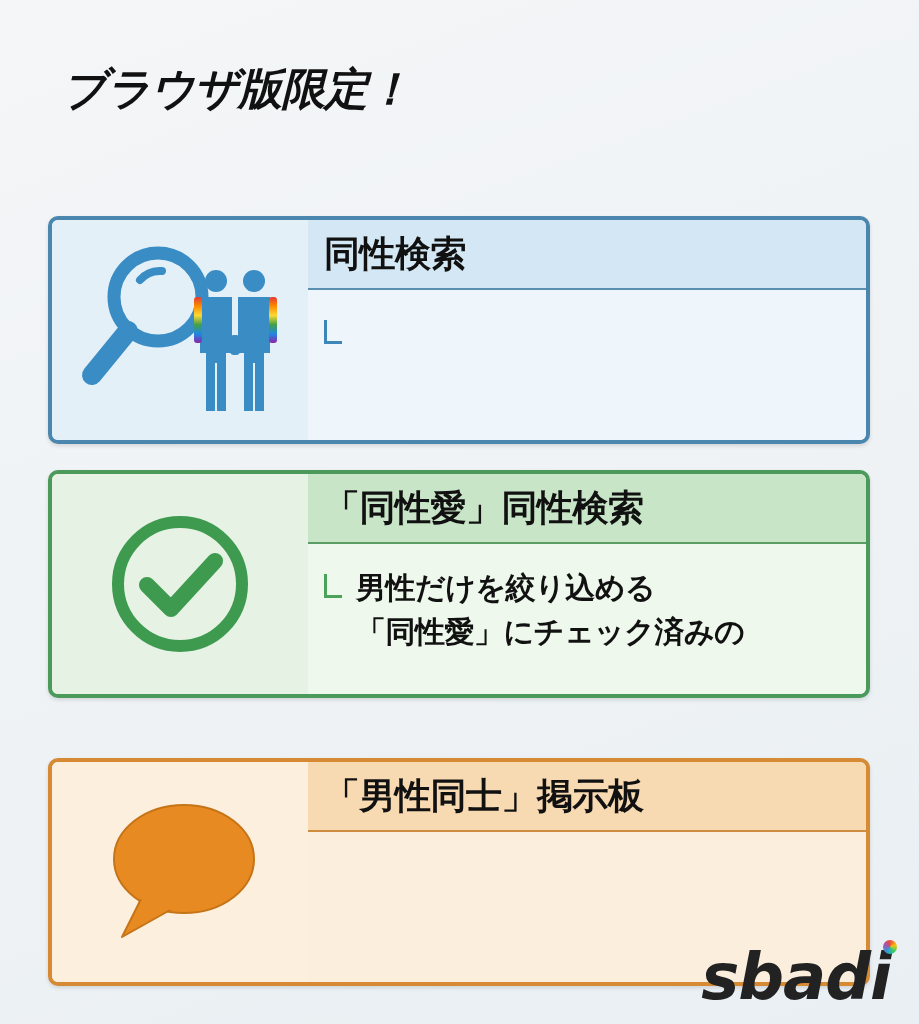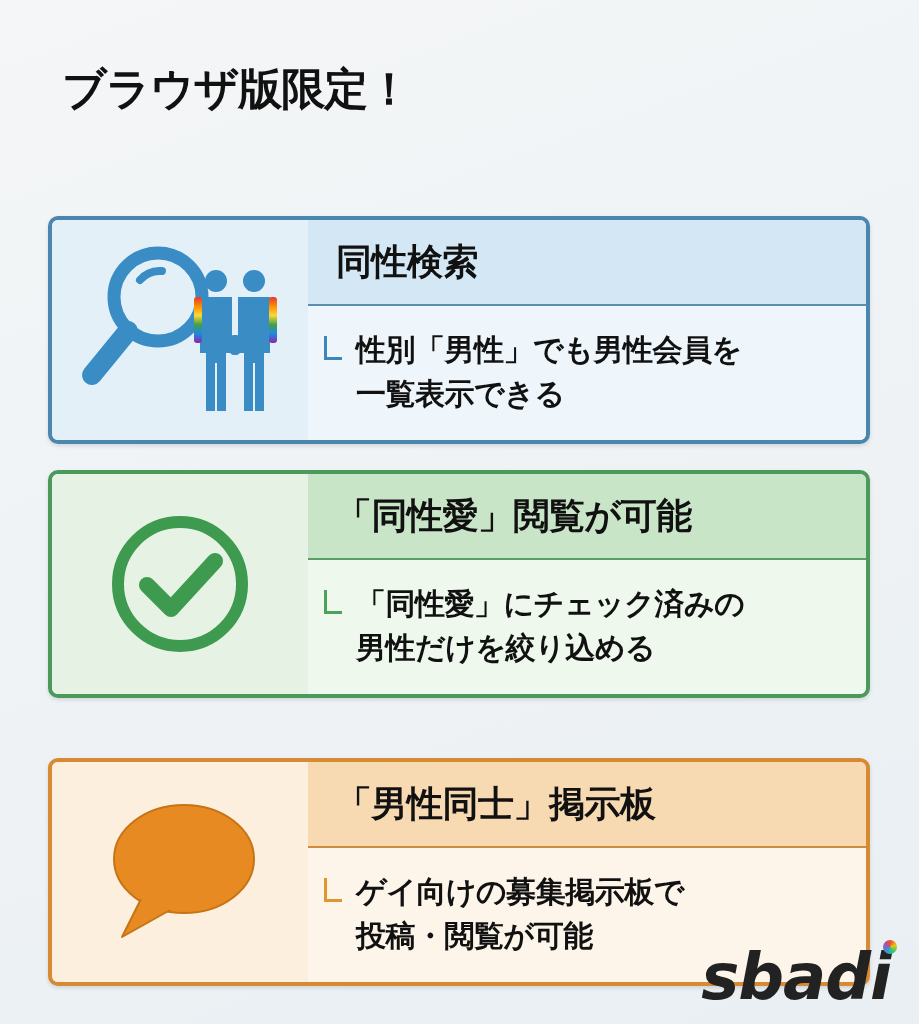--- a/index.html
+++ b/index.html
@@ -7,34 +7,34 @@
     width: 919px; height: 1024px; overflow: hidden;
     background: linear-gradient(160deg, #f4f6f7 0%, #eef2f5 60%, #e9eff3 100%);
     font-family: "DejaVu Sans", "Liberation Sans", sans-serif;
     position: relative;
   }
   .title {
     position: absolute; left: 62px; top: 60px;
     font-weight: bold; font-size: 44px; line-height: 58px;
     color: #111; letter-spacing: -1px;
   }
-  .title div { white-space: nowrap; }
+  .title div { white-space: nowrap; font-style: italic; }
   .card {
     position: absolute; left: 48px; width: 822px; height: 228px;
     border-radius: 10px; border: 4px solid; box-sizing: border-box;
     overflow: hidden; display: flex;
     box-shadow: 0 2px 4px rgba(0,0,0,0.12);
   }
   .card .icon-area {
     width: 256px; flex: none; display: flex; align-items: center; justify-content: center;
   }
   .card .text-area { flex: 1; display: flex; flex-direction: column; }
   .card .head {
-    height: 86px; box-sizing: border-box; display: flex; align-items: center;
-    padding-left: 28px; font-weight: bold; font-size: 36px; color: #111;
+    height: 70px; box-sizing: border-box; display: flex; align-items: center;
+    padding-left: 16px; font-weight: bold; font-size: 36px; color: #111;
     border-bottom: 2px solid; white-space: nowrap; letter-spacing: -0.5px;
   }
   .card .body {
     flex: 1; display: flex; padding: 22px 0 0 16px; box-sizing: border-box;
   }
   .card .bracket {
     width: 18px; height: 24px; margin-top: 8px; margin-right: 14px; flex: none;
     border-left: 3px solid; border-bottom: 3px solid; box-sizing: border-box;
   }
   .card .desc {
@@ -108,61 +108,50 @@
       <path d="M168 62 h32 v56 h-6 v58 h-9 v-48 h-2 v48 h-9 v-58 h-6 z" fill="#3a8cc4"></path>
       <rect x="199" y="62" width="8" height="46" rx="3" fill="url(#rb)"></rect>
 
       <rect x="160" y="100" width="10" height="20" rx="4" fill="#3a8cc4"></rect>
     </svg>
   </div>
   <div class="text-area">
     <div class="head">同性検索</div>
     <div class="body">
       <div class="bracket"></div>
-      <div class="desc">
-        <div>性別「男性」でも男性会員を</div>
-        <div>一覧表示できる</div>
-      </div>
     </div>
   </div>
 </div>
 
 <div class="card green">
   <div class="icon-area">
     <svg width="150" height="150" viewBox="0 0 150 150">
       <circle cx="75" cy="75" r="62" fill="none" stroke="#3d9a4e" stroke-width="12"></circle>
       <polyline points="42,76 66,100 110,52" fill="none" stroke="#3d9a4e" stroke-width="16" stroke-linecap="round" stroke-linejoin="round"></polyline>
     </svg>
   </div>
   <div class="text-area">
-    <div class="head">「同性愛」閲覧が可能</div>
+    <div class="head">「同性愛」同性検索</div>
     <div class="body">
       <div class="bracket"></div>
       <div class="desc">
+        <div>男性だけを絞り込める</div>
         <div>「同性愛」にチェック済みの</div>
-        <div>男性だけを絞り込める</div>
       </div>
     </div>
   </div>
 </div>
 
 <div class="card orange">
   <div class="icon-area">
     <svg width="160" height="150" viewBox="0 0 160 150">
       <ellipse cx="84" cy="62" rx="70" ry="54" fill="#e88a22" stroke="#c57417" stroke-width="2"></ellipse>
       <path d="M42 100 L22 140 L72 112 Z" fill="#e88a22" stroke="#c57417" stroke-width="2" stroke-linejoin="round"></path>
       <ellipse cx="84" cy="62" rx="68" ry="52" fill="#e88a22"></ellipse>
     </svg>
   </div>
   <div class="text-area">
     <div class="head">「男性同士」掲示板</div>
-    <div class="body">
-      <div class="bracket"></div>
-      <div class="desc">
-        <div>ゲイ向けの募集掲示板で</div>
-        <div>投稿・閲覧が可能</div>
-      </div>
-    </div>
   </div>
 </div>
 
 <div class="logo">sbadi</div>
 <div class="logo-dot"></div>
 
 </body></html>

